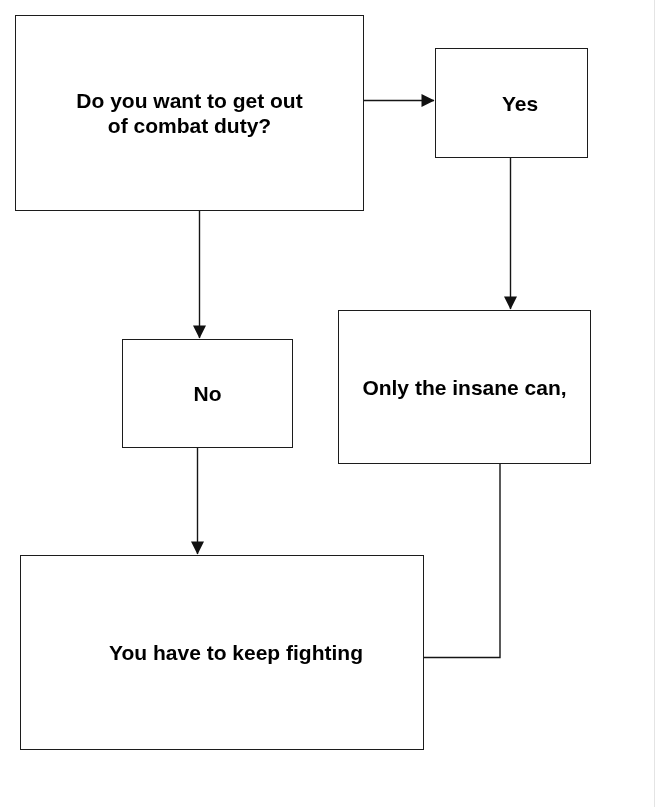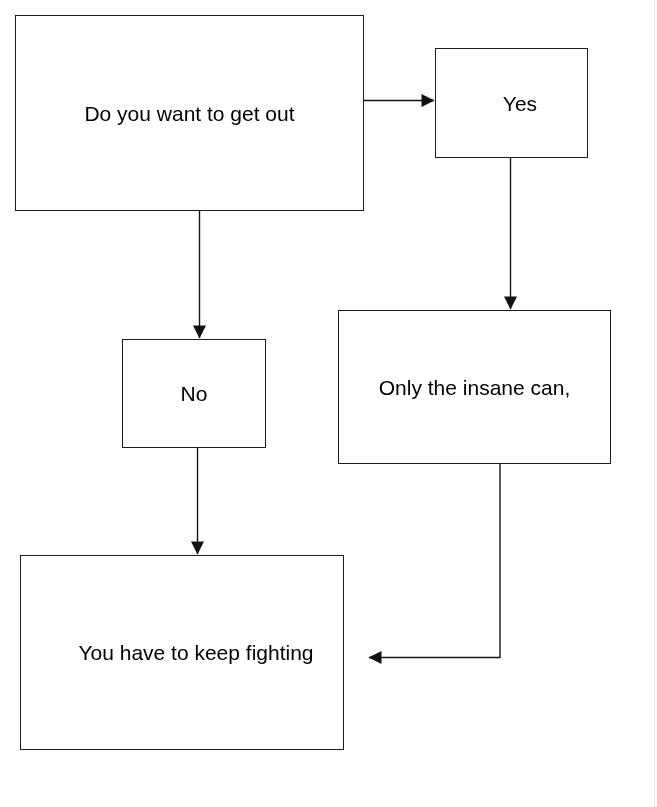--- a/index.html
+++ b/index.html
@@ -21,20 +21,21 @@
     border: 1.5px solid #1c1c1c;
     background: #ffffff;
     display: flex;
     flex-direction: column;
     justify-content: center;
     text-align: center;
     font-size: 21px;
     line-height: 25px;
     color: #000000;
     cursor: default;
+    font-weight: bold;
   }
   .node .label-line {
     white-space: nowrap;
   }
   svg.edges {
     position: absolute;
     left: 0;
     top: 0;
     pointer-events: none;
   }
@@ -62,29 +63,30 @@
         <polyline points="199.5,211 199.5,338" fill="none" stroke="#151515" stroke-width="1.4" marker-end="url(#arrowhead)"></polyline>
         <polyline points="510.5,158 510.5,309" fill="none" stroke="#151515" stroke-width="1.4" marker-end="url(#arrowhead)"></polyline>
         <polyline points="197.5,448 197.5,554" fill="none" stroke="#151515" stroke-width="1.4" marker-end="url(#arrowhead)"></polyline>
         <polyline points="500,464 500,657.5 369,657.5" fill="none" stroke="#151515" stroke-width="1.4" marker-end="url(#arrowhead)"></polyline>
       </g>
   </svg>
 
   <div id="node-layer">
       <div class="node" style="left: 15px; top: 15px; width: 349px; height: 196px; border-color: rgb(28, 28, 28); background: rgb(255, 255, 255); color: rgb(0, 0, 0);">
         <div class="label-line">Do you want to get out</div>
+        <div class="label-line">of combat duty?</div>
       </div>
       <div class="node" style="left: 435px; top: 48px; width: 153px; height: 110px; border-color: rgb(28, 28, 28); background: rgb(255, 255, 255); color: rgb(0, 0, 0); padding-left: 17px;">
         <div class="label-line">Yes</div>
       </div>
-      <div class="node" style="left: 122px; top: 339px; width: 144px; height: 109px; border-color: rgb(28, 28, 28); background: rgb(255, 255, 255); color: rgb(0, 0, 0);">
+      <div class="node" style="left: 122px; top: 339px; width: 171px; height: 109px; border-color: rgb(28, 28, 28); background: rgb(255, 255, 255); color: rgb(0, 0, 0);">
         <div class="label-line">No</div>
       </div>
-      <div class="node" style="left: 338px; top: 310px; width: 273px; height: 154px; border-color: rgb(28, 28, 28); background: rgb(255, 255, 255); color: rgb(0, 0, 0);">
+      <div class="node" style="left: 338px; top: 310px; width: 253px; height: 154px; border-color: rgb(28, 28, 28); background: rgb(255, 255, 255); color: rgb(0, 0, 0);">
         <div class="label-line">Only the insane can,</div>
       </div>
-      <div class="node" style="left: 20px; top: 555px; width: 324px; height: 195px; border-color: rgb(28, 28, 28); background: rgb(255, 255, 255); color: rgb(0, 0, 0); padding-left: 28px;">
+      <div class="node" style="left: 20px; top: 555px; width: 404px; height: 195px; border-color: rgb(28, 28, 28); background: rgb(255, 255, 255); color: rgb(0, 0, 0); padding-left: 28px;">
         <div class="label-line">You have to keep fighting</div>
       </div>
     </div>
 
   <div class="canvas-edge"></div>
 </div>
 
 </body></html>

